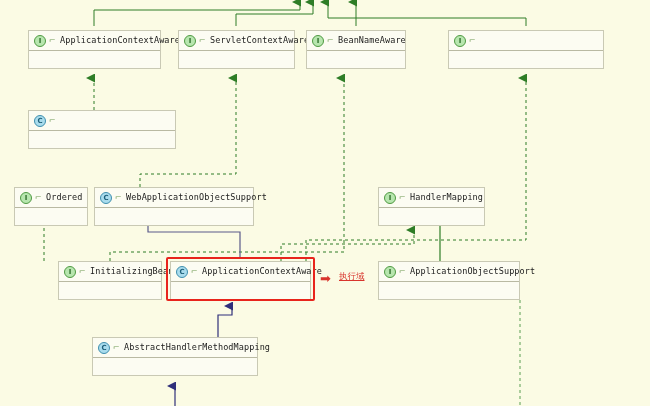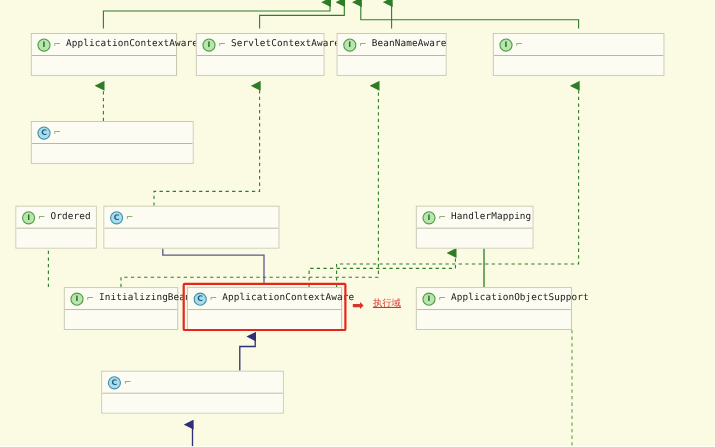--- a/index.html
+++ b/index.html
@@ -199,20 +199,21 @@
       <span class="vis-icon">⌐</span>
       <span class="node-label">Ordered</span>
     </div>
     <div class="body-row"></div>
   </div>
 
   <div class="node" style="left:94px; top:187px; width:160px;">
     <div class="title-row">
       <span class="type-icon cls">C</span>
       <span class="vis-icon">⌐</span>
+      <span class="node-label">WebApplicationObjectSupport</span>
     </div>
     <div class="body-row"></div>
   </div>
 
   <div class="node" style="left:378px; top:187px; width:107px;">
     <div class="title-row">
       <span class="type-icon iface">I</span>
       <span class="vis-icon">⌐</span>
       <span class="node-label">HandlerMapping</span>
     </div>
@@ -243,20 +244,21 @@
       <span class="vis-icon">⌐</span>
       <span class="node-label">ApplicationObjectSupport</span>
     </div>
     <div class="body-row"></div>
   </div>
 
   <div class="node" style="left:92px; top:337px; width:166px;">
     <div class="title-row">
       <span class="type-icon cls">C</span>
       <span class="vis-icon">⌐</span>
+      <span class="node-label">AbstractHandlerMethodMapping</span>
     </div>
     <div class="body-row"></div>
   </div>
 
   <div class="highlight-box" style="left:166px; top:257px; width:149px; height:44px;"></div>
 
   <div class="annotation" style="left:320px; top:272px; font-size:13px;">➡</div>
   <div class="annotation" style="left:339px; top:272px;text-decoration:underline;">执行域</div>
 
 </div>

